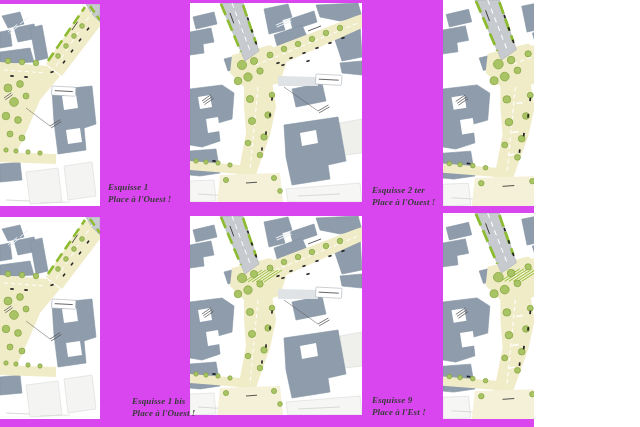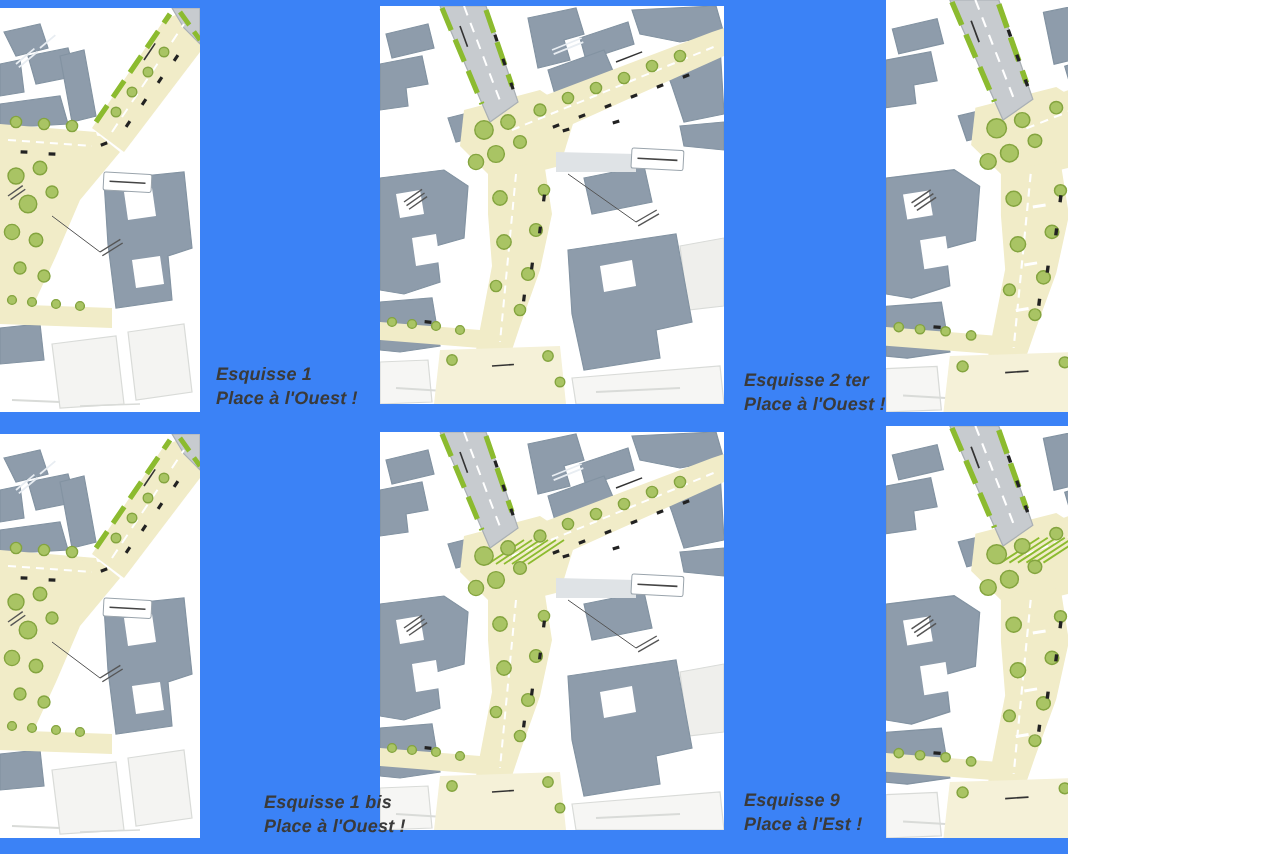--- a/index.html
+++ b/index.html
@@ -1,17 +1,17 @@
 <!DOCTYPE html>
 <html><head>
 <meta charset="utf-8">
 <style>
   html,body{margin:0;padding:0;background:#ffffff;}
-  .page{position:relative;width:534px;height:427px;background:#3b82f6;overflow:hidden;
-        font-family:Liberation Sans, sans-serif;}
+  .page{position:relative;width:534px;height:427px;background:#d946ef;overflow:hidden;
+        font-family:Liberation Serif, serif;}
   .map-tile{position:absolute;}
   .map-tile svg{display:block;}
   .caption{position:absolute;font-style:italic;font-weight:600;font-size:9px;
            line-height:11.5px;color:#3a3a3a;white-space:nowrap;letter-spacing:.1px;}
   
   .t-r1c1{left:0px;  top:4px;}
   .t-r1c2{left:190px;top:3px;}
   .t-r1c3{left:443px;top:0px;}
   .t-r2c1{left:0px;  top:217px;}
   .t-r2c2{left:190px;top:216px;}

